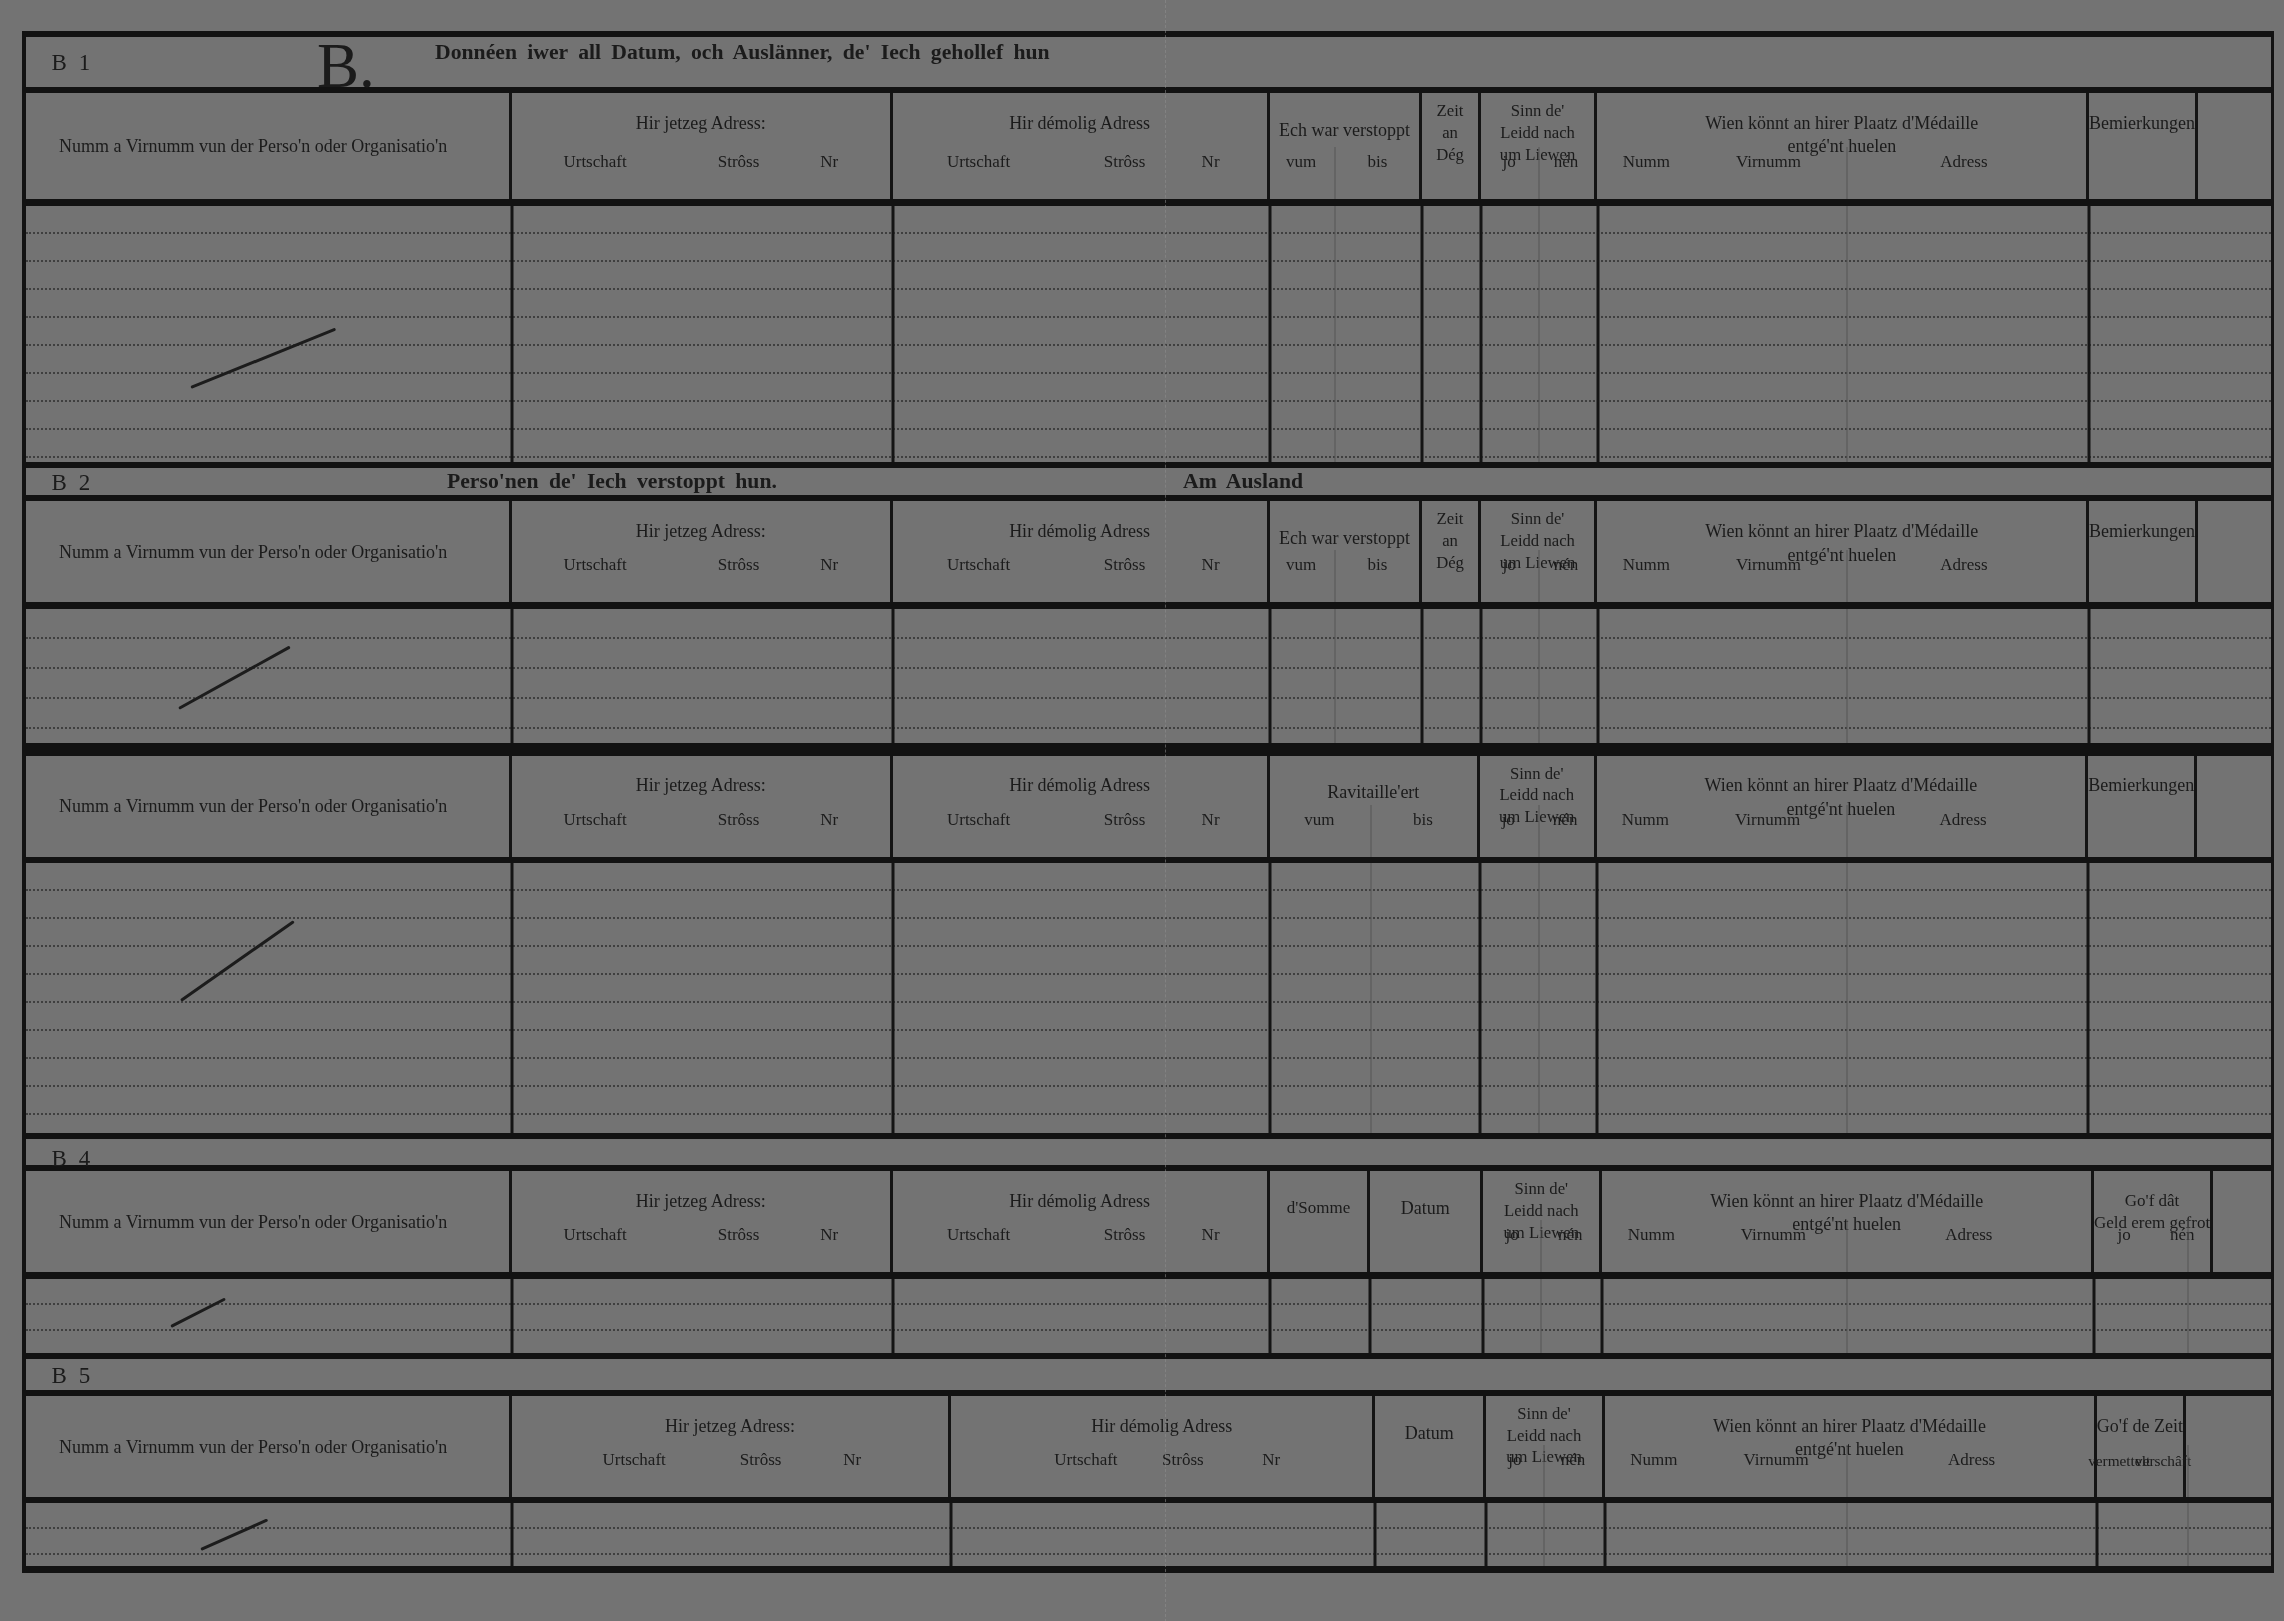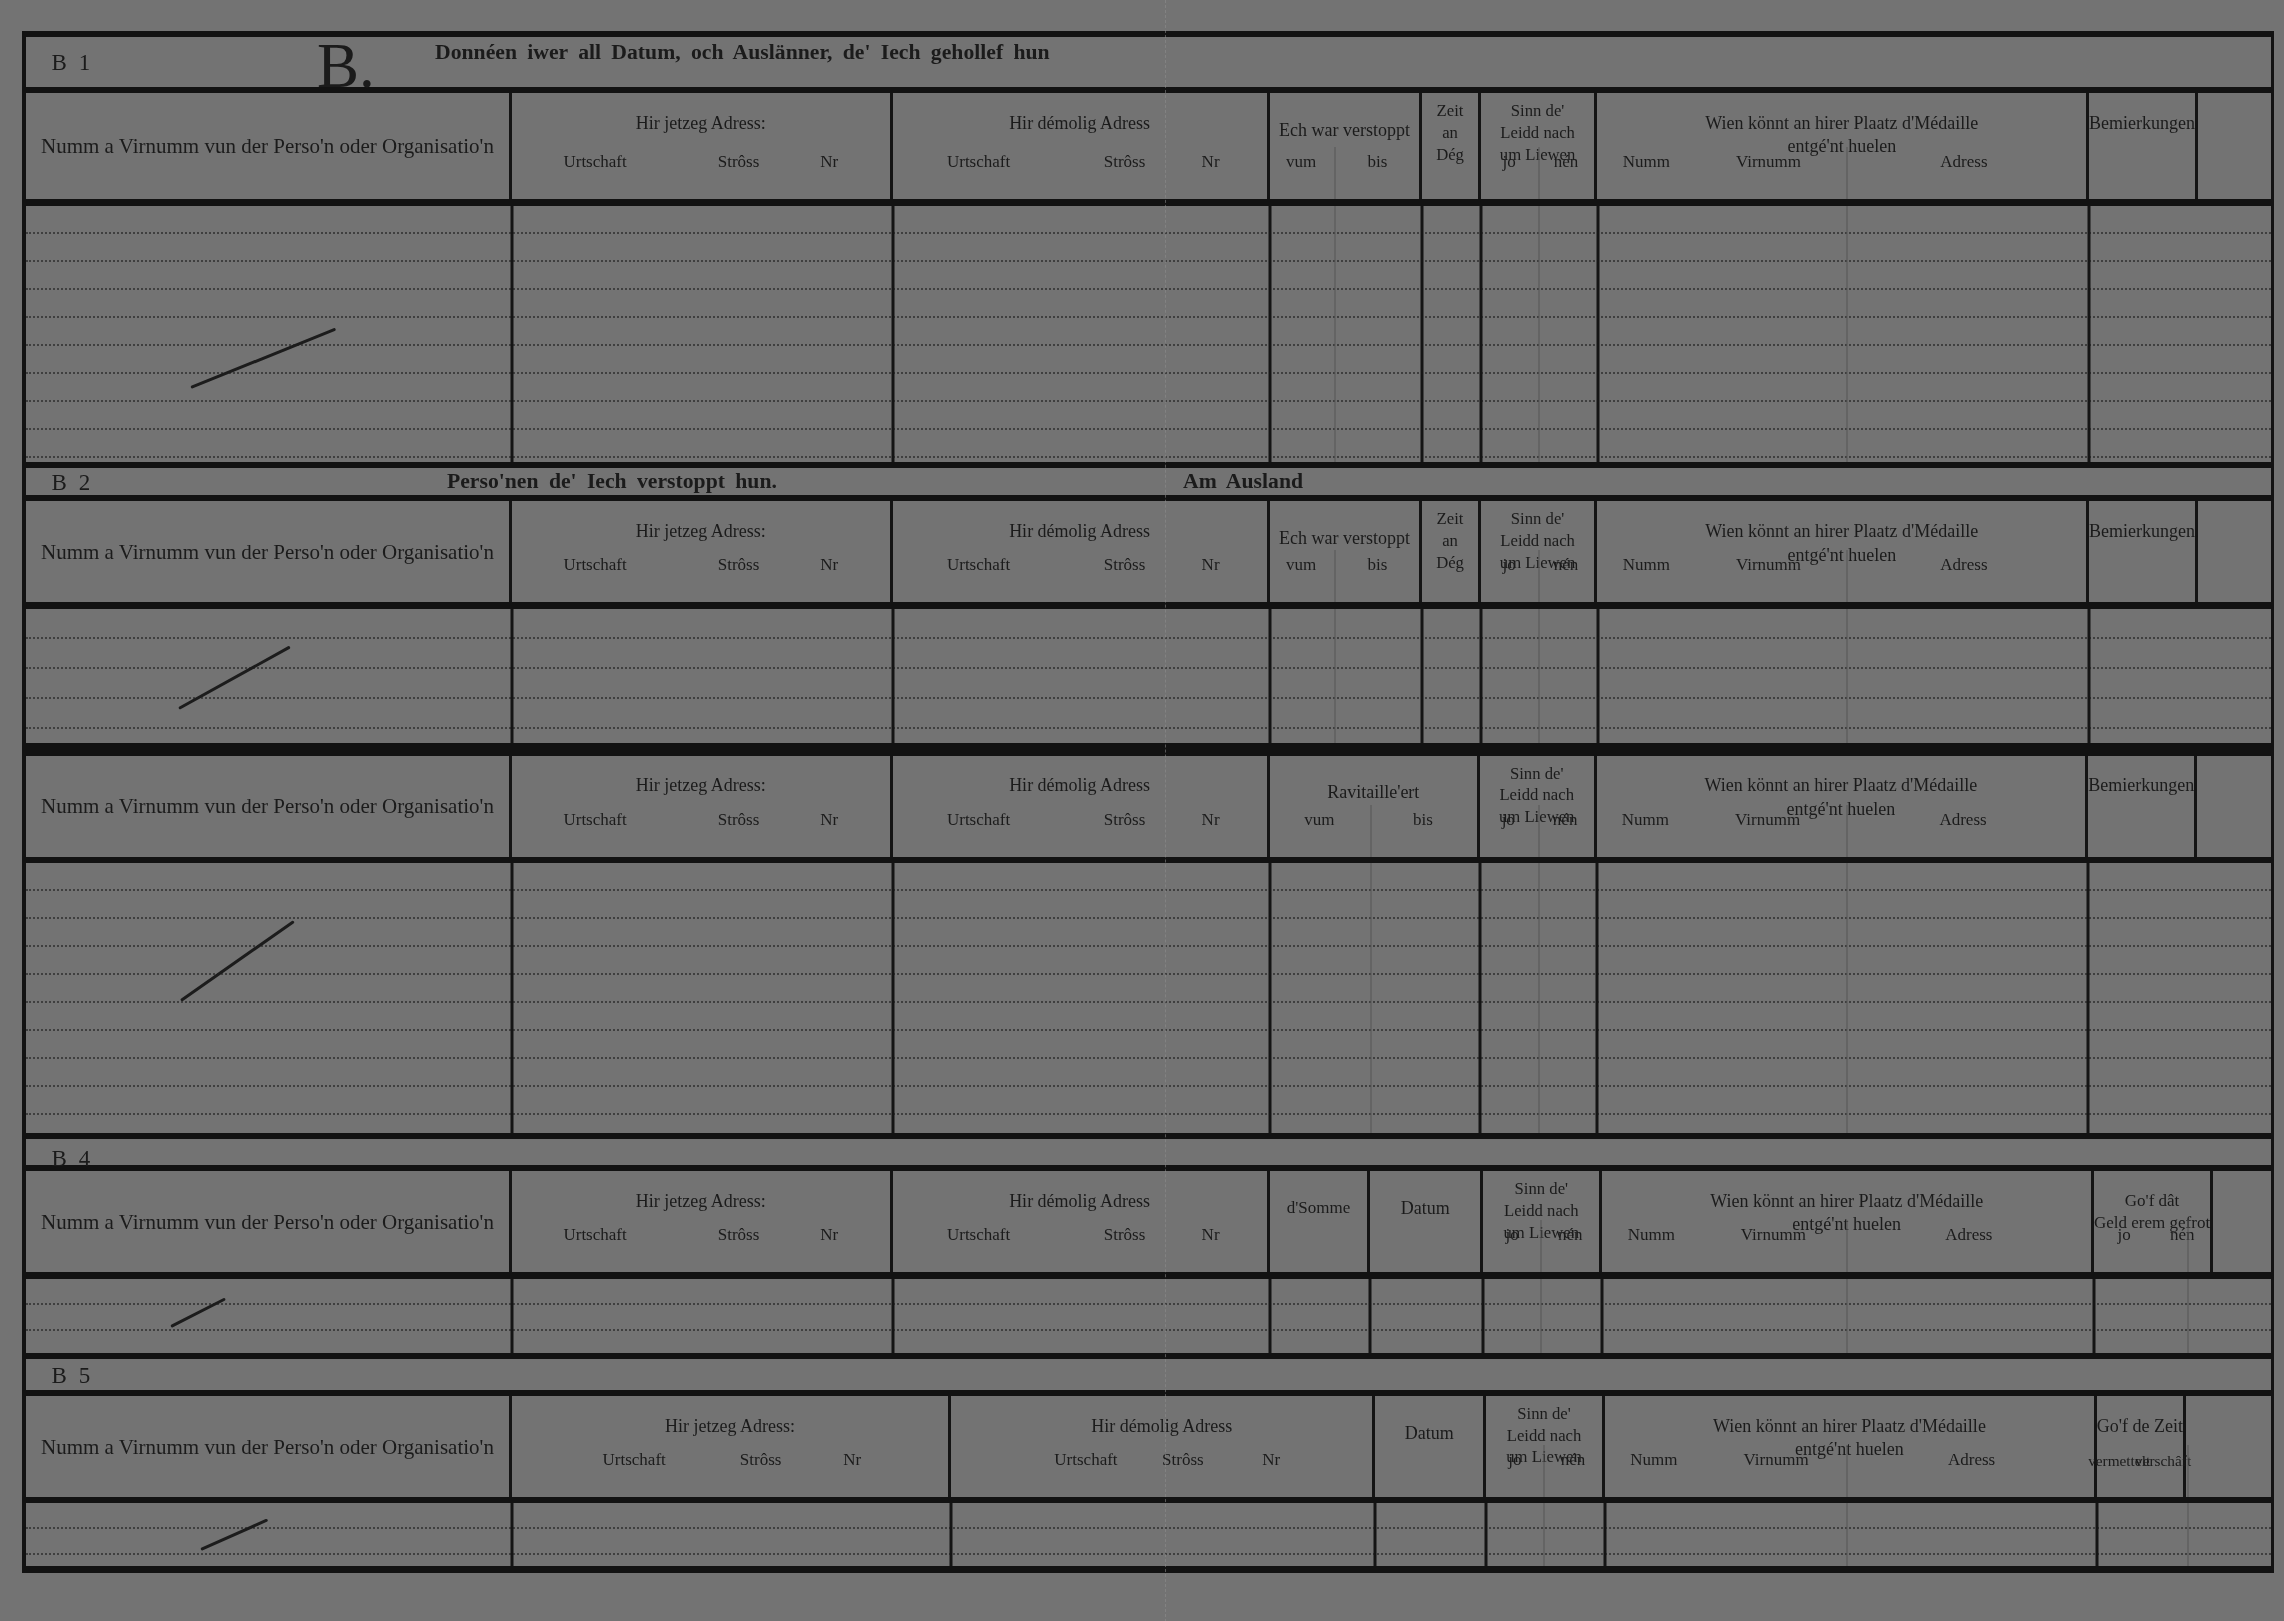--- a/index.html
+++ b/index.html
@@ -15,22 +15,22 @@
   .bigletter{position:absolute;left:291px;top:-2px;font-size:63px;line-height:1;font-weight:400;}
   .ttl{position:absolute;font-weight:bold;font-size:21.7px;word-spacing:4.9px;white-space:nowrap;}
   .ttl .gap{margin-left:84px;}
   .ttl2{line-height:1.22;}
   .headrow{position:relative;display:flex;align-items:stretch;}
   .hcell{position:relative;border-right:3px solid #141414;box-sizing:border-box;}
   .hcell:last-child{border-right:none;flex:1;}
   .toplab{margin-top:18.7px;text-align:center;font-size:18px;white-space:nowrap;line-height:1.3;}
   .toplab.low{margin-top:25.6px;}
   .toplab.tight{margin-top:6.9px;font-size:16.7px;}
-  .namelab{position:absolute;left:15px;top:50%;transform:translateY(-50%);
-           font-size:21px;white-space:nowrap;}
+  .namelab{position:absolute;left:33px;top:50%;transform:translateY(-50%);
+           font-size:18px;white-space:nowrap;}
   .sub{position:absolute;bottom:27px;transform:translateX(-50%);font-size:17px;white-space:nowrap;}
   .sub.small{font-size:15.3px;}
   .headrow .vt{top:auto;height:52px;bottom:0;}
   .body{position:relative;overflow:hidden;}
   .brow{border-bottom:2px dotted #3f3f3f;box-sizing:border-box;}
   .vl{position:absolute;top:0;bottom:0;width:3px;background:#141414;transform:translateX(-50%);}
   .vt{position:absolute;top:0;bottom:0;width:1px;background:#565656;transform:translateX(-50%);}
   .slash{position:absolute;height:3.4px;background:#1c1c1c;border-radius:2px;
          transform-origin:left center;z-index:4;}
 </style>

